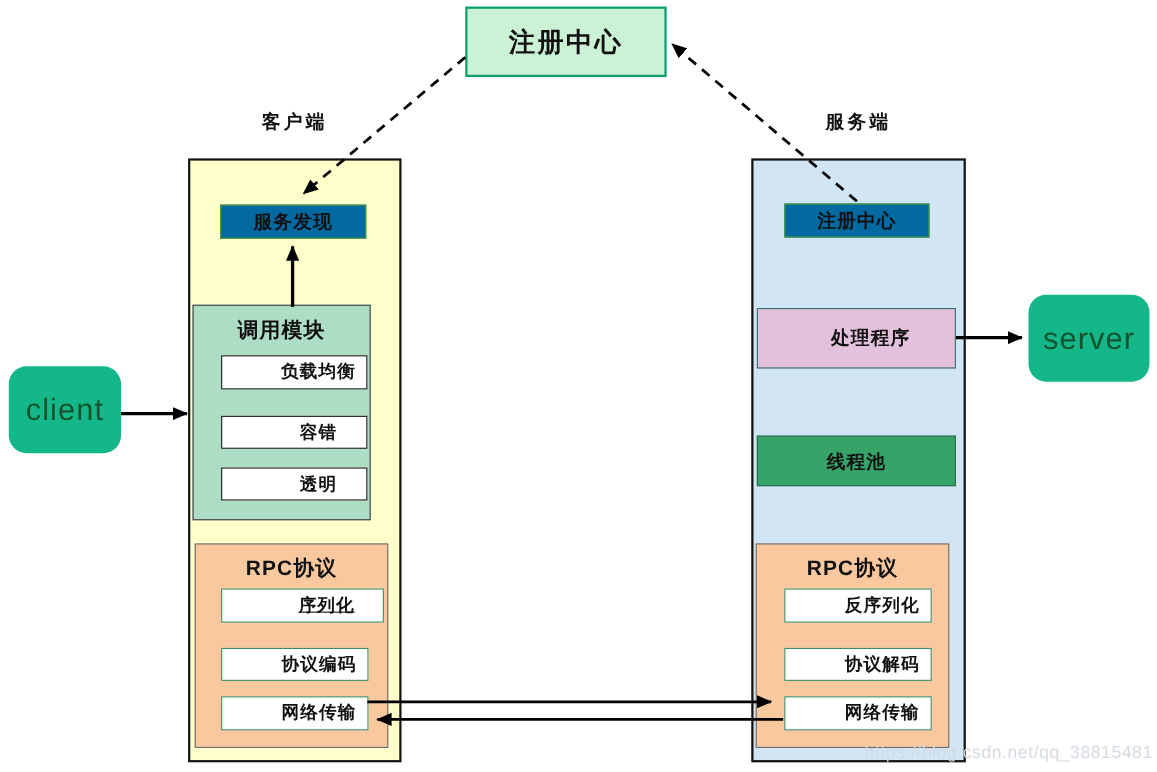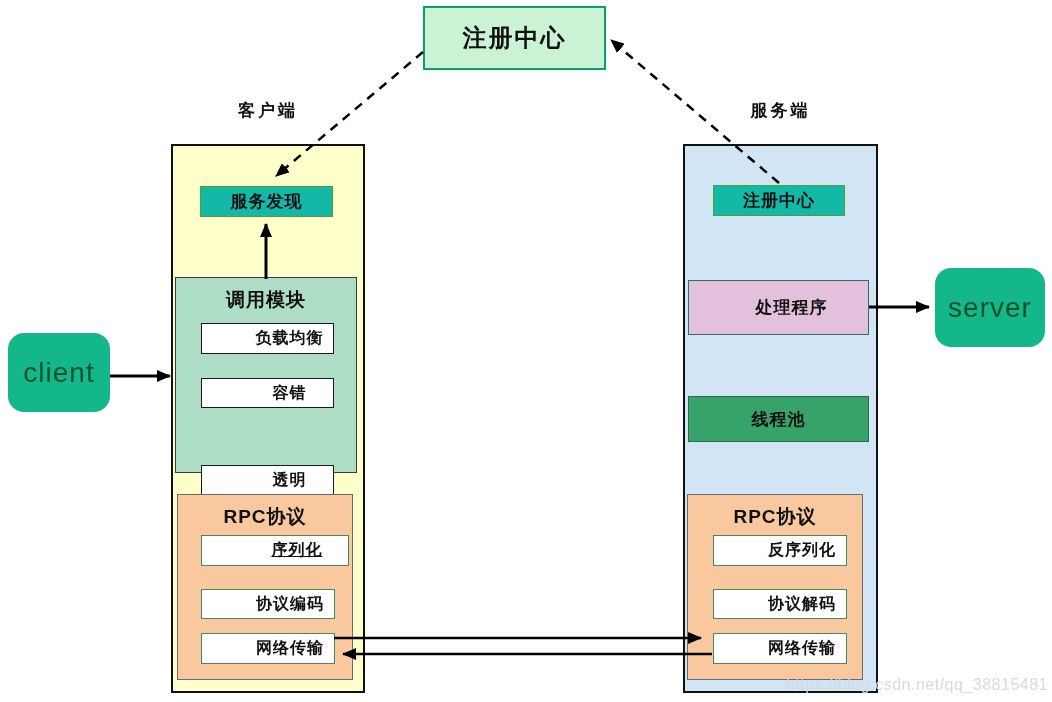--- a/index.html
+++ b/index.html
@@ -18,21 +18,21 @@
     font-size:17px;font-weight:600;letter-spacing:3px;
   }
   .col{
     position:absolute;top:144px;height:549px;
     border:2.5px solid #111;box-sizing:border-box;
   }
   .col-client{left:171px;width:194px;background:#ffffcc;}
   .col-server{left:683px;width:195px;background:#d2e5f5;}
 
   .green-label{
-    position:absolute;background:#14b8a6;border:1.5px solid #4f9e2f;
+    position:absolute;background:#0369a1;border:1.5px solid #4f9e2f;
     display:flex;align-items:center;justify-content:center;
     font-size:17px;font-weight:600;letter-spacing:1px;box-sizing:border-box;
   }
   .panel{
     position:absolute;box-sizing:border-box;
   }
   .panel-mint{background:#aeddc6;border:1.5px solid #3a3a3a;}
   .panel-peach{background:#f9c89e;border:1.5px solid #6b6b6b;}
   .panel-title{
     position:absolute;left:0;top:9px;width:100%;text-align:center;
@@ -82,25 +82,25 @@
   <div class="registry">注册中心</div>
 
   <div class="side-title" style="left:171px;width:194px;">客户端</div>
   <div class="side-title" style="left:683px;width:195px;">服务端</div>
 
   <div class="col col-client"></div>
   <div class="col col-server"></div>
 
   <div class="green-label" style="left:200px;top:186px;width:133px;height:31px;">服务发现</div>
 
-  <div class="panel panel-mint" style="left:175px;top:277px;width:182px;height:196px;">
+  <div class="panel panel-mint" style="left:175px;top:277px;width:162px;height:196px;">
     <div class="panel-title">调用模块</div>
     <div class="sub b-black" style="left:25px;top:45px;width:133px;height:31px;">负载均衡</div>
     <div class="sub b-black" style="left:25px;top:100px;width:133px;height:30px;">容错</div>
-    <div class="sub b-black" style="left:25px;top:147px;width:133px;height:30px;margin-top:40px;">透明</div>
+    <div class="sub b-black" style="left:25px;top:147px;width:133px;height:30px;">透明</div>
   </div>
 
   <div class="panel panel-peach" style="left:177px;top:494px;width:176px;height:186px;">
     <div class="panel-title">RPC协议</div>
     <div class="sub b-green" style="left:23px;top:40px;width:148px;height:31px;text-decoration:underline;">序列化</div>
     <div class="sub b-green" style="left:23px;top:94px;width:134px;height:30px;">协议编码</div>
     <div class="sub b-green" style="left:23px;top:138px;width:134px;height:31px;">网络传输</div>
   </div>
 
   <div class="green-label" style="left:713px;top:185px;width:132px;height:31px;">注册中心</div>

